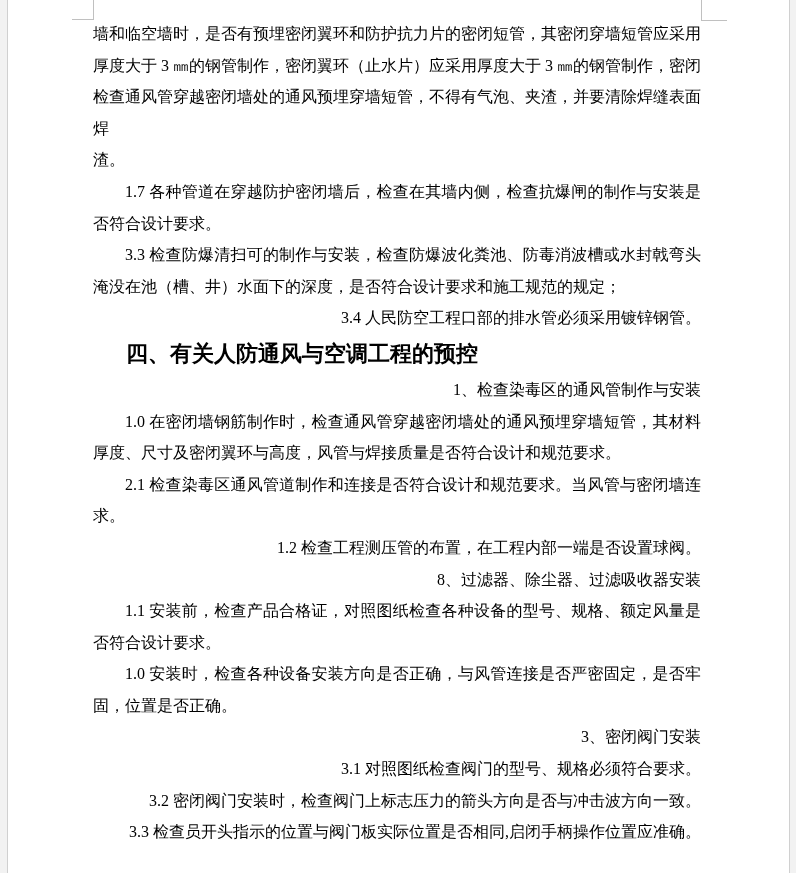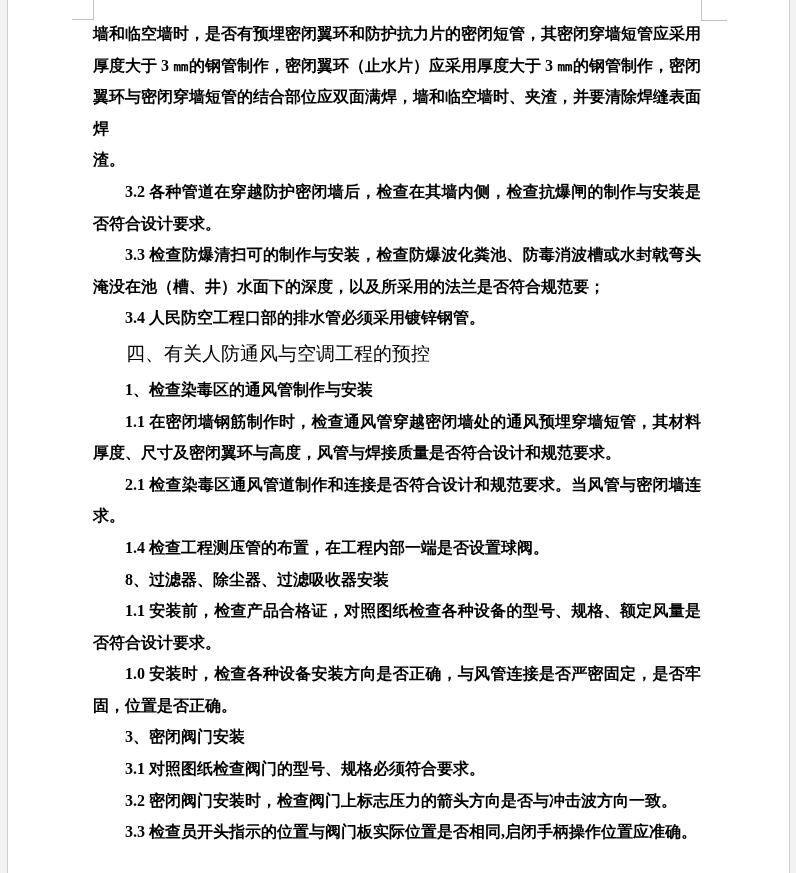--- a/index.html
+++ b/index.html
@@ -48,72 +48,72 @@
     left: 93px;
     top: 18px;
     width: 608px;
     color: #000000;
   }
   .line {
     font-size: 16px;
     line-height: 31.6px;
     white-space: pre-wrap;
     letter-spacing: 0;
-    font-weight: bold;
   }
   
   .full {
     text-align: justify;
     text-align-last: justify;
     text-justify: inter-character;
   }
   
   .end {
     text-align: left;
   }
   
   .indent {
     text-indent: 32px;
+    text-align: right;
   }
   .heading {
     font-family: "Liberation Sans", "DejaVu Sans", sans-serif;
-    font-weight: normal;
-    font-size: 19px;
+    font-weight: bold;
+    font-size: 22px;
     line-height: 40px;
     text-indent: 33px;
     white-space: pre-wrap;
   }
 </style>
 </head>
 <body>
 
 <div class="gutter-left"></div>
 <div class="gutter-right"></div>
 <div class="page-border-left"></div>
 <div class="page-border-right"></div>
 <div class="crop-mark-left"></div>
 <div class="crop-mark-right"></div>
 
 <div class="text-area">
   <div class="line full">墙和临空墙时，是否有预埋密闭翼环和防护抗力片的密闭短管，其密闭穿墙短管应采用</div>
   <div class="line full">厚度大于 3 ㎜的钢管制作，密闭翼环（止水片）应采用厚度大于 3 ㎜的钢管制作，密闭</div>
-  <div class="line full">翼环与密闭穿墙短管的结合部位应双面满焊，墙和临空墙时、夹渣，并要清除焊缝表面焊</div>
+  <div class="line full">检查通风管穿越密闭墙处的通风预埋穿墙短管，不得有气泡、夹渣，并要清除焊缝表面焊</div>
   <div class="line end">渣。</div>
-  <div class="line full indent">3.2 各种管道在穿越防护密闭墙后，检查在其墙内侧，检查抗爆闸的制作与安装是</div>
+  <div class="line full indent">1.7 各种管道在穿越防护密闭墙后，检查在其墙内侧，检查抗爆闸的制作与安装是</div>
   <div class="line end">否符合设计要求。</div>
   <div class="line full indent">3.3 检查防爆清扫可的制作与安装，检查防爆波化粪池、防毒消波槽或水封戟弯头</div>
-  <div class="line end">淹没在池（槽、井）水面下的深度，以及所采用的法兰是否符合规范要；</div>
+  <div class="line end">淹没在池（槽、井）水面下的深度，是否符合设计要求和施工规范的规定；</div>
   <div class="line end indent">3.4 人民防空工程口部的排水管必须采用镀锌钢管。</div>
   <div class="heading">四、有关人防通风与空调工程的预控</div>
   <div class="line end indent">1、检查染毒区的通风管制作与安装</div>
-  <div class="line full indent">1.1 在密闭墙钢筋制作时，检查通风管穿越密闭墙处的通风预埋穿墙短管，其材料</div>
+  <div class="line full indent">1.0 在密闭墙钢筋制作时，检查通风管穿越密闭墙处的通风预埋穿墙短管，其材料</div>
   <div class="line end">厚度、尺寸及密闭翼环与高度，风管与焊接质量是否符合设计和规范要求。</div>
   <div class="line full indent">2.1 检查染毒区通风管道制作和连接是否符合设计和规范要求。当风管与密闭墙连</div>
   <div class="line end">求。</div>
-  <div class="line end indent">1.4 检查工程测压管的布置，在工程内部一端是否设置球阀。</div>
+  <div class="line end indent">1.2 检查工程测压管的布置，在工程内部一端是否设置球阀。</div>
   <div class="line end indent">8、过滤器、除尘器、过滤吸收器安装</div>
   <div class="line full indent">1.1 安装前，检查产品合格证，对照图纸检查各种设备的型号、规格、额定风量是</div>
   <div class="line end">否符合设计要求。</div>
   <div class="line full indent">1.0 安装时，检查各种设备安装方向是否正确，与风管连接是否严密固定，是否牢</div>
   <div class="line end">固，位置是否正确。</div>
   <div class="line end indent">3、密闭阀门安装</div>
   <div class="line end indent">3.1 对照图纸检查阀门的型号、规格必须符合要求。</div>
   <div class="line end indent">3.2 密闭阀门安装时，检查阀门上标志压力的箭头方向是否与冲击波方向一致。</div>
   <div class="line end indent">3.3 检查员开头指示的位置与阀门板实际位置是否相同,启闭手柄操作位置应准确。</div>
 </div>

